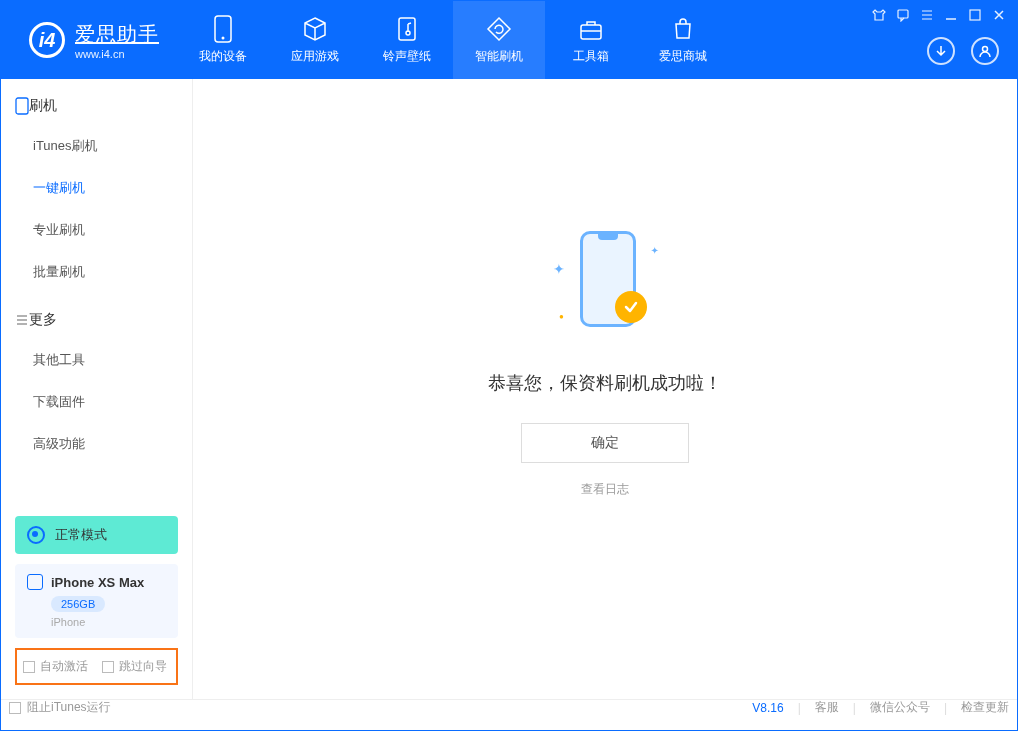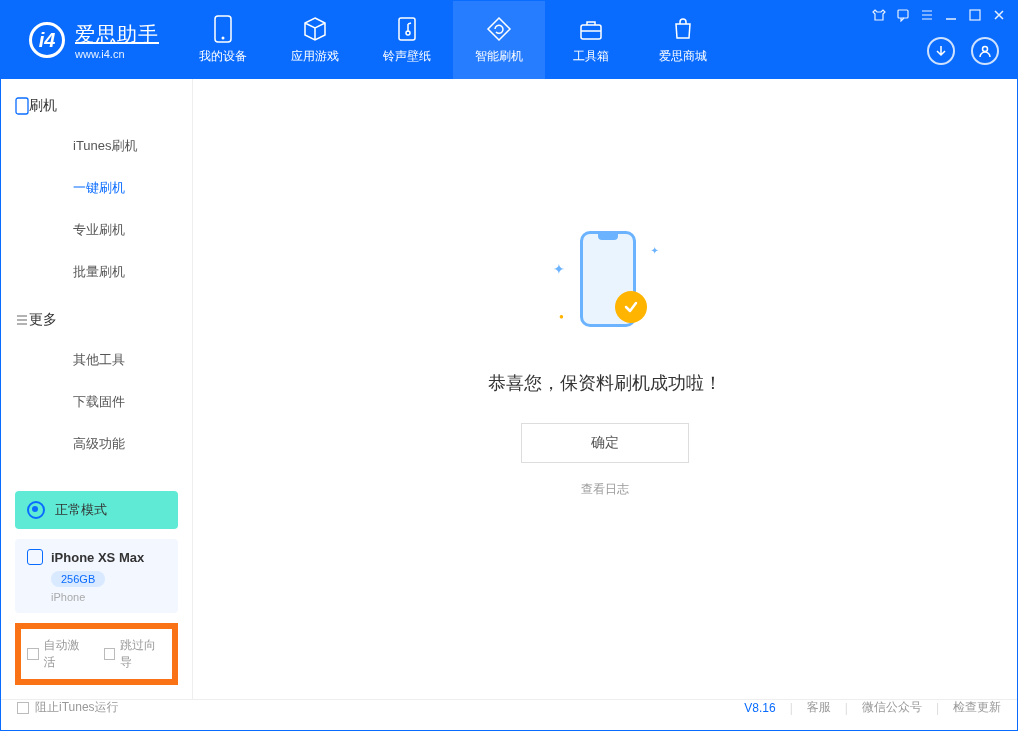--- a/index.html
+++ b/index.html
@@ -21,54 +21,54 @@
 
 .header-right { position: absolute; right: 10px; top: 6px; display: flex; gap: 8px; align-items: center; }
 .header-right .win-btn { width: 16px; height: 16px; cursor: pointer; display: flex; align-items: center; justify-content: center; opacity: 0.9; }
 .header-right-bottom { position: absolute; right: 18px; bottom: 14px; display: flex; gap: 16px; }
 .circle-btn { width: 28px; height: 28px; border: 2px solid rgba(255,255,255,0.8); border-radius: 50%; display: flex; align-items: center; justify-content: center; cursor: pointer; }
 
 
 .body { display: flex; height: 620px; }
 .sidebar { width: 192px; border-right: 1px solid #eee; display: flex; flex-direction: column; background: #fff; }
 .side-section-title { display: flex; align-items: center; padding: 18px 14px 10px; font-size: 14px; color: #333; }
-.side-items { padding-left: 72px; }
+.side-items { padding-left: 32px; }
 .side-item { padding: 12px 0; font-size: 13px; color: #555; cursor: pointer; }
 .side-item.active { color: #0a6cff; }
 .side-spacer { flex: 1; }
 
 .mode-box { margin: 0 14px 10px; background: #5eead4; border-radius: 4px; padding: 10px 12px; display: flex; align-items: center; gap: 10px; }
 .mode-icon { width: 18px; height: 18px; border: 2px solid #0a6cff; border-radius: 50%; position: relative; }
 .mode-icon::after { content: ''; position: absolute; width: 6px; height: 6px; background: #0a6cff; border-radius: 50%; top: 3px; left: 3px; }
 .mode-text { font-size: 13px; color: #333; }
 
 .device-box { margin: 0 14px 10px; background: #f3f7ff; border-radius: 4px; padding: 10px 12px; }
 .device-row { display: flex; align-items: center; gap: 8px; }
 .device-icon { width: 16px; height: 16px; border: 1.5px solid #0a6cff; border-radius: 3px; }
 .device-name { font-size: 13px; font-weight: 600; color: #333; }
 .device-badge { display: inline-block; background: #d9e9ff; color: #0a6cff; font-size: 11px; padding: 2px 10px; border-radius: 10px; margin: 6px 0 0 24px; }
 .device-type { font-size: 11px; color: #aaa; margin-left: 24px; margin-top: 4px; }
 
-.checkbox-row { margin: 0 14px 14px; border: 6px solid #f97316; padding: 8px 6px; display: flex; gap: 14px; align-items: center; }
+.checkbox-row { margin: 0 14px 14px; border: 2px solid #f97316; padding: 8px 6px; display: flex; gap: 14px; align-items: center; }
 .cb-item { display: flex; align-items: center; gap: 5px; font-size: 12px; color: #999; }
 .cb-box { width: 12px; height: 12px; border: 1px solid #bbb; }
 
 
 .main { flex: 1; display: flex; flex-direction: column; align-items: center; justify-content: center; padding-bottom: 60px; }
 .phone-illustration { position: relative; width: 120px; height: 120px; margin-bottom: 30px; }
 .phone-body { position: absolute; left: 35px; top: 10px; width: 56px; height: 96px; border: 3px solid #6bb3ff; border-radius: 10px; background: #eaf4ff; }
 .phone-notch { position: absolute; top: 0; left: 50%; transform: translateX(-50%); width: 20px; height: 6px; background: #6bb3ff; border-radius: 0 0 4px 4px; }
 .check-badge { position: absolute; right: 18px; bottom: 18px; width: 32px; height: 32px; background: #ffb400; border-radius: 50%; display: flex; align-items: center; justify-content: center; }
 .sparkle { position: absolute; color: #6bb3ff; font-size: 14px; }
 .success-text { font-size: 18px; color: #333; margin-bottom: 28px; }
 .confirm-btn { width: 168px; height: 40px; border: 1px solid #ddd; background: #fff; font-size: 14px; color: #555; cursor: pointer; margin-bottom: 18px; }
 .log-link { font-size: 12px; color: #999; cursor: pointer; }
 
 
-.footer { height: 16px; border-top: 1px solid #eee; display: flex; align-items: center; padding: 0 16px; font-size: 12px; color: #999; text-align: center; }
+.footer { height: 16px; border-top: 1px solid #eee; display: flex; align-items: center; padding: 0 8px; font-size: 12px; color: #999; text-align: center; }
 .footer-left { display: flex; align-items: center; gap: 6px; }
 .footer-cb { width: 12px; height: 12px; border: 1px solid #bbb; }
 .footer-right { margin-left: auto; display: flex; align-items: center; gap: 14px; }
 .footer-sep { color: #ddd; }
 .footer-link { cursor: pointer; }
 .version { color: #0a6cff; }
 </style>
 </head>
 <body>
 

